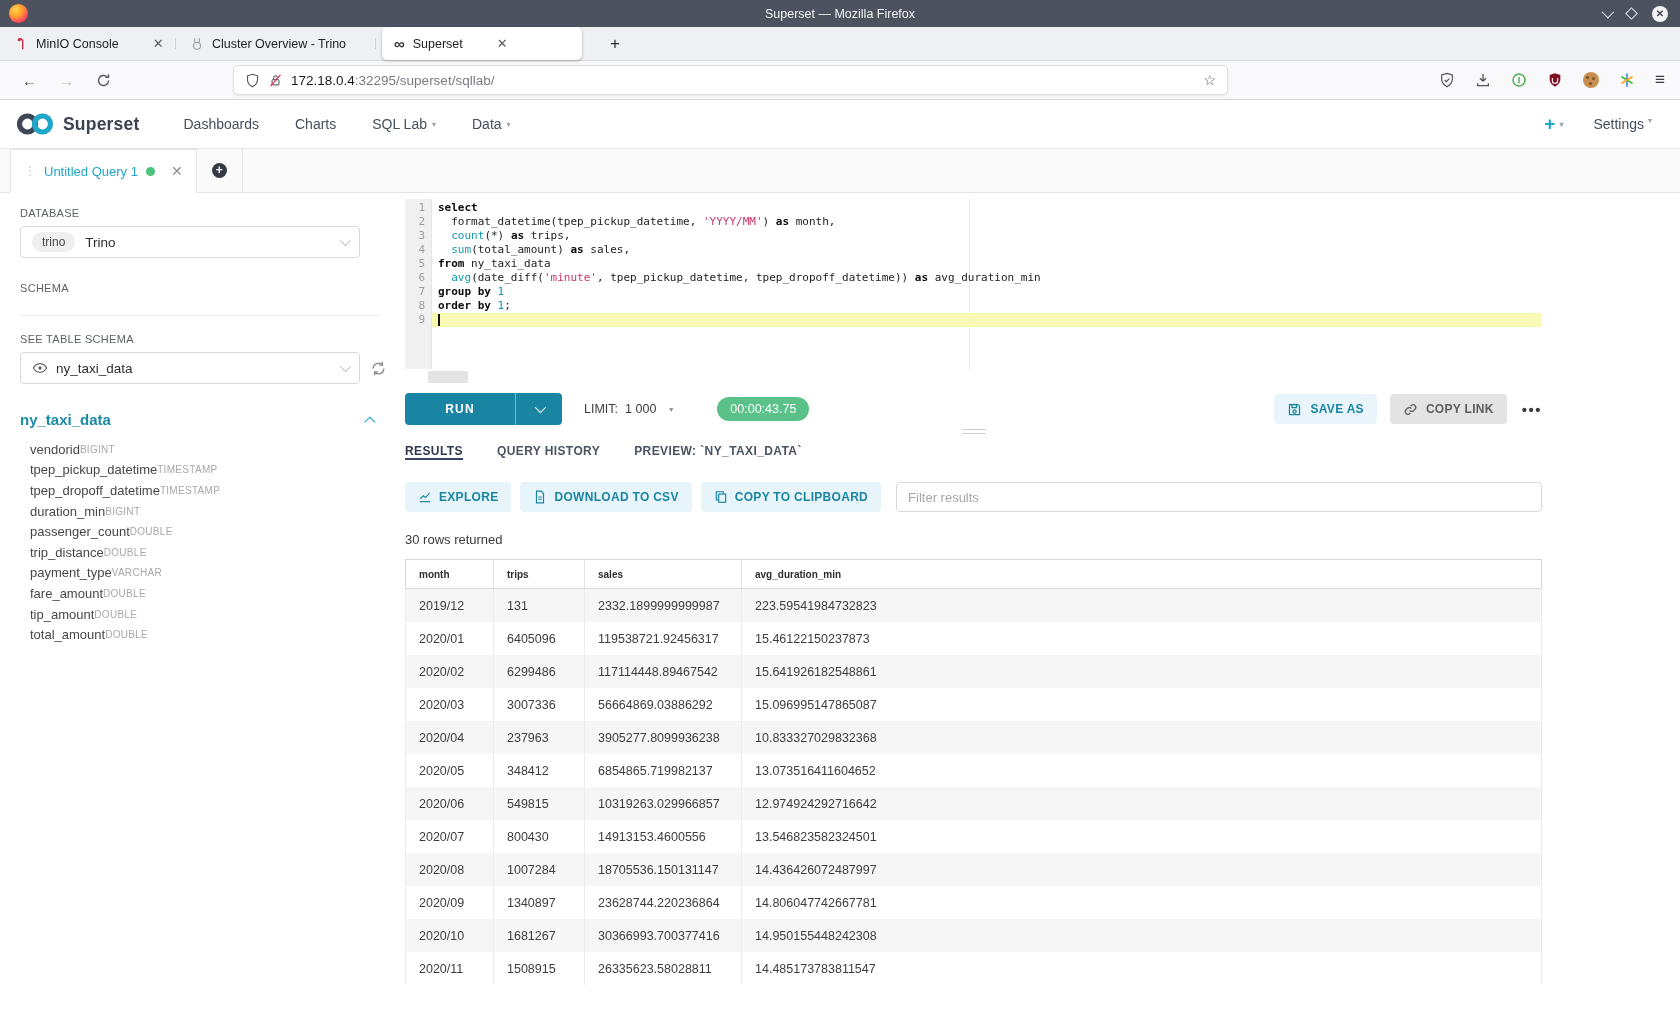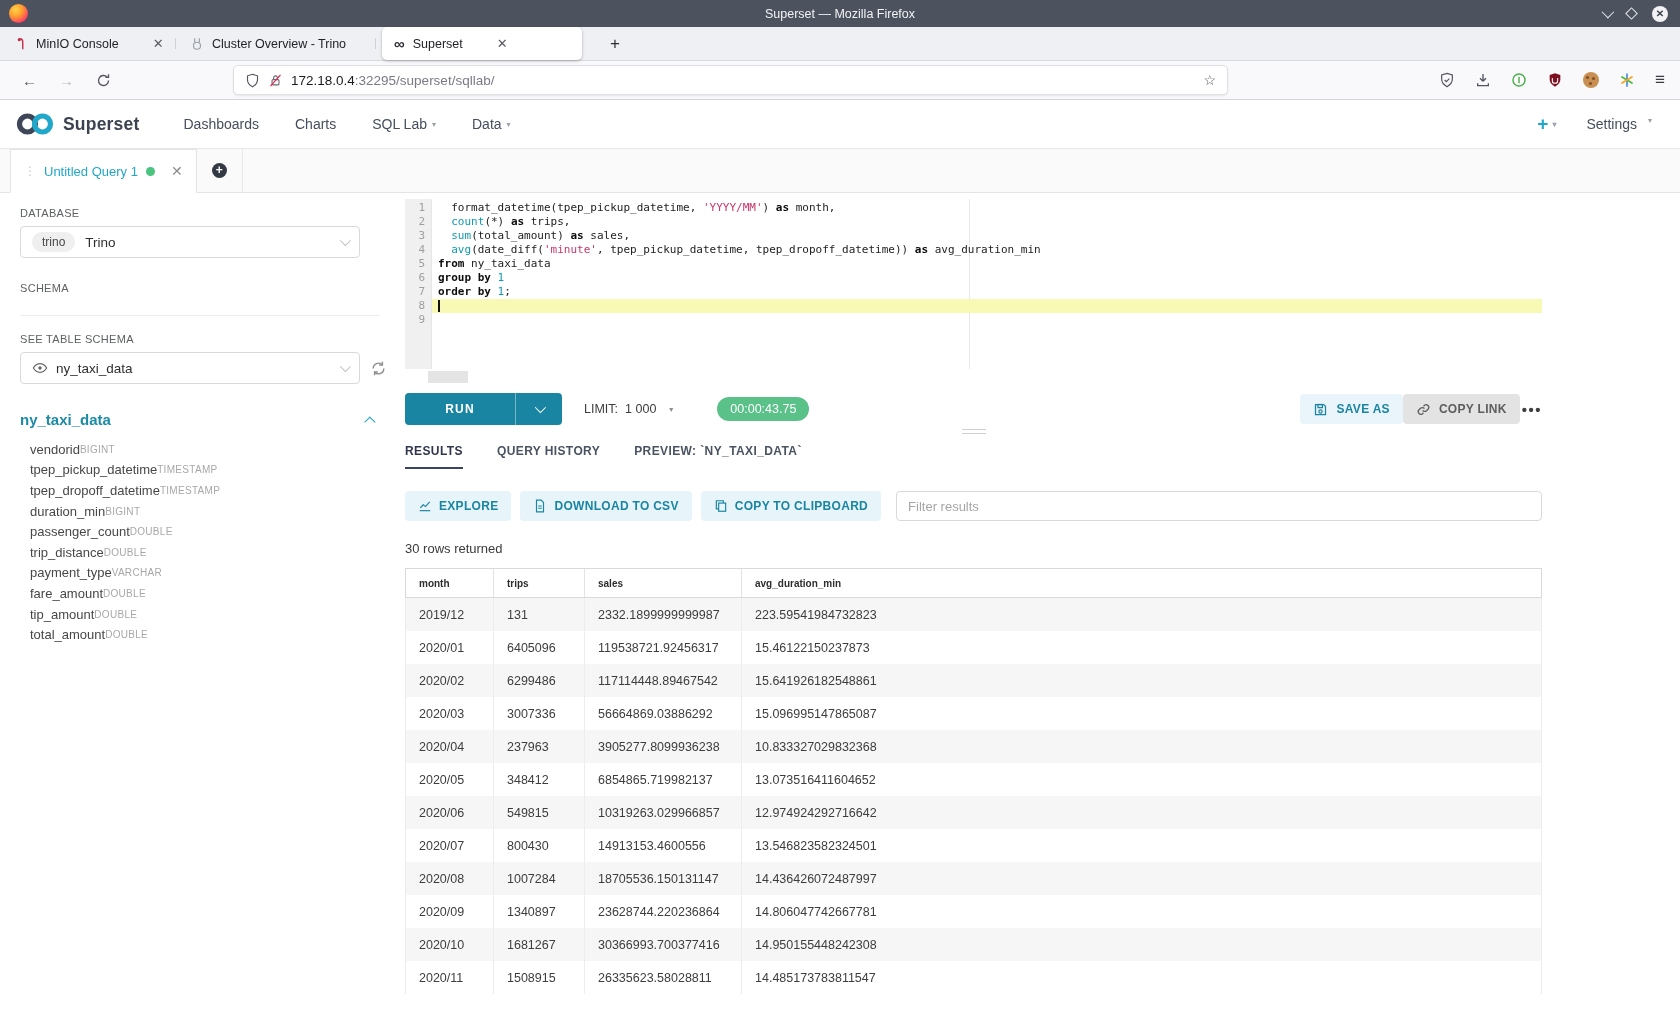--- a/index.html
+++ b/index.html
@@ -50,21 +50,21 @@
     background:#7d5226; box-shadow:6px 1px 0 #7d5226, 3px 6px 0 #7d5226; }
 
   
   .ss-navbar { height:49px; background:#fff; border-bottom:1px solid #e7e7e7; display:flex; align-items:center; padding:0 14px; }
   .ss-brand { display:flex; align-items:center; gap:7px; margin-right:26px; }
   .ss-brand-name { font-size:17.5px; font-weight:700; color:#3c4350; letter-spacing:.2px; }
   .ss-nav-item { font-size:14px; color:#454e5d; margin:0 18px; display:flex; align-items:center; gap:5px; }
   .caret-sm { font-size:8px; color:#9aa2ab; }
   .ss-nav-right { margin-left:auto; display:flex; align-items:center; gap:30px; margin-right:14px; }
   .plus-link { color:#20a7c9; font-size:19px; font-weight:700; display:flex; align-items:center; gap:4px; }
-  .settings-link { font-size:14px; color:#454e5d; display:flex; align-items:flex-start; gap:11px; }
+  .settings-link { font-size:14px; color:#454e5d; display:flex; align-items:flex-start; gap:4px; }
 
   
   .qbar { height:44px; background:#fafafa; border-bottom:1px solid #e4e4e4; display:flex; align-items:stretch; padding-left:10px; }
   .qtab { display:flex; align-items:center; gap:8px; padding:0 13px; background:#fff;
     border:1px solid #e4e4e4; border-bottom:1px solid #fff; margin-bottom:-1px; }
   .qtab-grip { color:#c6c6c6; font-size:12px; }
   .qtab-label { color:#20a7c9; font-size:13px; }
   .qtab-dot { width:9px; height:9px; border-radius:50%; background:#4ac47e; }
   .qtab-close { color:#8b8b8b; font-size:14px; margin-left:8px; }
   .qtab-add { width:46px; display:flex; align-items:center; justify-content:center; border-right:1px solid #e9e9e9; }
@@ -118,32 +118,32 @@
   .run-row { display:flex; align-items:center; margin-top:8px; height:32px; flex:none; }
   .run-btn { display:flex; height:32px; border-radius:4px; overflow:hidden; background:#1a85a2; color:#fff; }
   .run-main { width:110px; display:flex; align-items:center; justify-content:center;
     font-size:12px; font-weight:700; letter-spacing:1.2px; }
   .run-caret { width:47px; border-left:1px solid rgba(255,255,255,.4); display:flex; align-items:center; justify-content:center; }
   .chev-w { width:8px; height:8px; border-right:1.7px solid #fff; border-bottom:1.7px solid #fff;
     transform:rotate(45deg) translateY(-2px); }
   .limit { margin-left:22px; display:flex; align-items:center; gap:7px; font-size:12.5px; color:#3c3c3c; }
   .caret-dn { font-size:8px; color:#8f8f8f; margin-left:6px; }
   .timer { margin-left:44px; background:#5ac189; color:#fff; font-size:12.5px; padding:5px 13px; border-radius:13px; }
-  .run-right { margin-left:auto; display:flex; align-items:center; }
+  .run-right { margin-left:auto; display:flex; align-items:center; gap:13px; }
   .pill-btn { height:30px; display:flex; align-items:center; gap:8px; padding:0 13px; border-radius:4px;
     font-size:12px; font-weight:700; letter-spacing:.3px; }
   .saveas { background:#e9f5fa; color:#1a85a2; }
   .copylink { background:#e3e3e3; color:#5d5d5d; }
   .more-dots { color:#3f3f3f; font-weight:700; font-size:15px; letter-spacing:1.5px; margin-left:2px; }
 
   .grip { width:24px; height:5px; margin:4px auto 0; border-top:1px solid #cfcfcf; border-bottom:1px solid #cfcfcf; flex:none; }
 
   
   .rtabs { display:flex; gap:34px; margin-top:10px; flex:none; }
-  .rtab { font-size:12px; font-weight:700; color:#4a5361; letter-spacing:.4px; padding-bottom:9px;
+  .rtab { font-size:12px; font-weight:700; color:#4a5361; letter-spacing:.4px; padding-bottom:0;
     border-bottom:2.5px solid transparent; }
   .rtab.active { color:#30374d; border-bottom-color:#3b4463; }
 
   
   .action-row { display:flex; align-items:center; gap:9px; margin-top:22px; flex:none; }
   .abtn { height:30px; background:#e7f4f9; color:#1a85a2; font-size:12px; font-weight:700; letter-spacing:.3px;
     display:flex; align-items:center; gap:7px; padding:0 13px; border-radius:4px; }
   .filter { flex:1; margin-left:6px; height:30px; border:1px solid #d9d9d9; border-radius:4px;
     font-size:13px; padding:0 11px; color:#333; font-family:"Liberation Sans", sans-serif; outline:none; }
   .filter::placeholder { color:#a6a6a6; }
@@ -388,25 +388,26 @@
           <div class="gut-num">3</div>
           <div class="gut-num">4</div>
           <div class="gut-num">5</div>
           <div class="gut-num">6</div>
           <div class="gut-num">7</div>
           <div class="gut-num">8</div>
           <div class="gut-num">9</div>
         </div>
       <div class="codearea" id="editor-lines">
         <div class="print-margin"></div>
+      <div class="code-line"><span class="tok-k">select</span></div>
           <div class="code-line"><span class="tok-p">  format_datetime(tpep_pickup_datetime, </span><span class="tok-s">'YYYY/MM'</span><span class="tok-p">) </span><span class="tok-k">as</span><span class="tok-p"> month,</span></div>
           <div class="code-line"><span class="tok-p">  </span><span class="tok-f">count</span><span class="tok-p">(*) </span><span class="tok-k">as</span><span class="tok-p"> trips,</span></div>
           <div class="code-line"><span class="tok-p">  </span><span class="tok-f">sum</span><span class="tok-p">(total_amount) </span><span class="tok-k">as</span><span class="tok-p"> sales,</span></div>
+          <div class="code-line"><span class="tok-k">from</span><span class="tok-p"> ny_taxi_data</span></div>
           <div class="code-line"><span class="tok-p">  </span><span class="tok-f">avg</span><span class="tok-p">(date_diff(</span><span class="tok-s">'minute'</span><span class="tok-p">, tpep_pickup_datetime, tpep_dropoff_datetime)) </span><span class="tok-k">as</span><span class="tok-p"> avg_duration_min</span></div>
-          <div class="code-line"><span class="tok-k">from</span><span class="tok-p"> ny_taxi_data</span></div>
           <div class="code-line"><span class="tok-k">group by</span><span class="tok-p"> </span><span class="tok-d">1</span></div>
           <div class="code-line"><span class="tok-k">order by</span><span class="tok-p"> </span><span class="tok-d">1</span><span class="tok-p">;</span></div>
           <div class="code-line active"><span class="cursor"></span></div>
         </div>
     </div>
     <div class="hscroll">
       <div class="hthumb"></div>
     </div>
 
     <div class="run-row">

